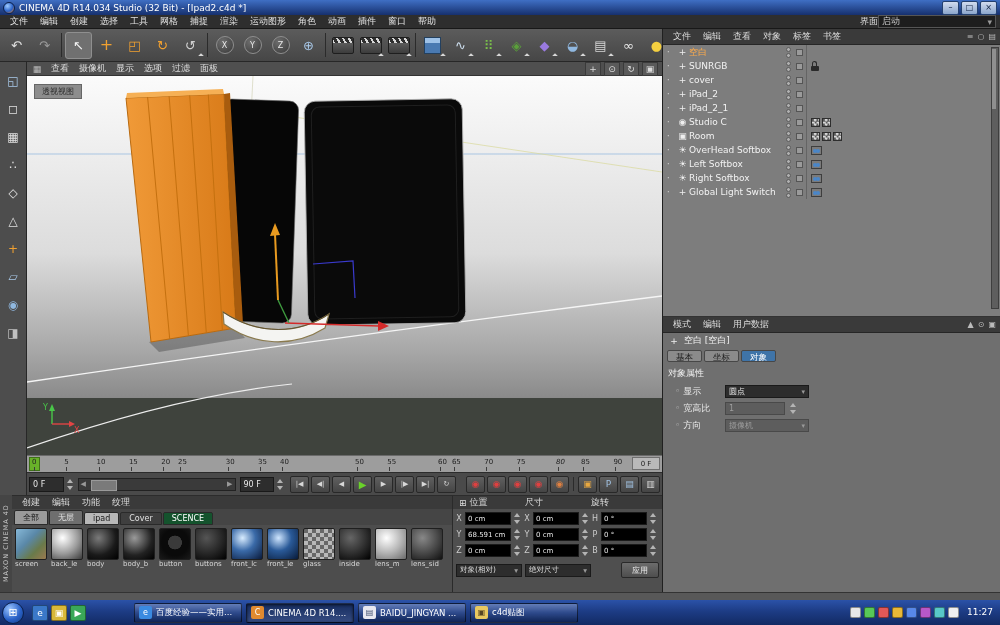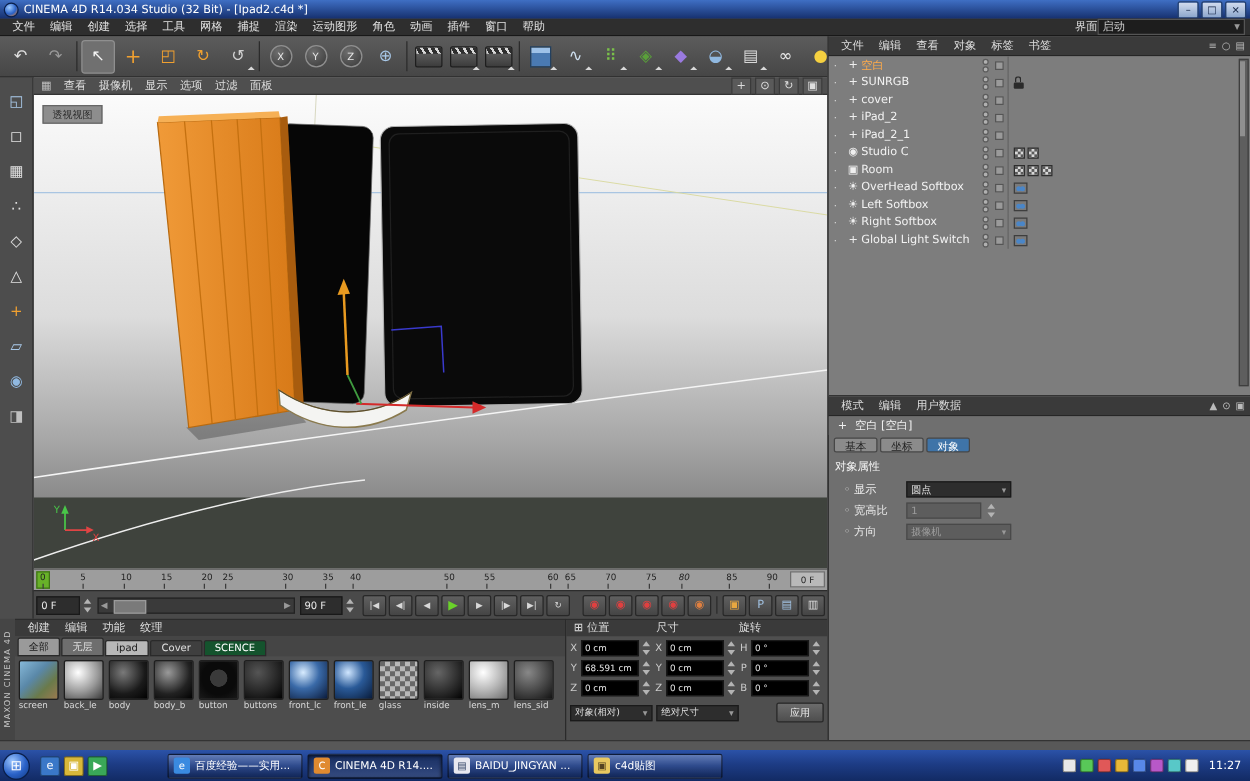--- a/index.html
+++ b/index.html
@@ -176,21 +176,21 @@
     font-size:9px;color:#fff;border:1px solid rgba(0,0,0,.4);box-sizing:border-box;}
   #tb-buttons{display:flex;gap:4px;margin-left:40px;}
   .task-btn{width:108px;height:20px;border-radius:2px;border:1px solid rgba(0,0,0,.55);
     background:linear-gradient(180deg,rgba(255,255,255,.28),rgba(255,255,255,.08) 50%,rgba(0,0,0,.18));
     display:flex;align-items:center;gap:4px;padding:0 4px;color:#fff;font-size:8.5px;box-sizing:border-box;overflow:hidden;}
   .task-btn.active{background:linear-gradient(180deg,rgba(0,0,0,.38),rgba(255,255,255,.14));
     box-shadow:inset 0 1px 3px rgba(0,0,0,.65);}
   .task-btn .lbl{white-space:nowrap;overflow:hidden;}
   .tb-icon{width:13px;height:13px;border-radius:2px;flex:none;display:flex;align-items:center;
     justify-content:center;font-size:8px;color:#fff;}
-  .tray{margin-left:auto;display:flex;align-items:center;gap:3px;padding-right:5px;}
+  .tray{margin-left:auto;display:flex;gap:3px;padding-right:5px;}
   .tray-icon{width:11px;height:11px;border-radius:2px;border:1px solid rgba(0,0,0,.4);box-sizing:border-box;}
   .clock{color:#fff;font-size:9px;margin-left:5px;}
 </style>
 </head>
 <body>
 
 <div id="screen">
 
   <div class="titlebar">
     <div class="app-icon"></div>
@@ -440,21 +440,21 @@
       <span class="tick" style="left: 198.8px;">30</span>
       <span class="tick" style="left: 231.1px;">35</span>
       <span class="tick" style="left: 253px;">40</span>
       <span class="tick" style="left: 295.7px; margin-top: 20px;">45</span>
       <span class="tick" style="left: 328px;">50</span>
       <span class="tick" style="left: 360.3px;">55</span>
       <span class="tick" style="left: 411px;">60</span>
       <span class="tick" style="left: 424.9px;">65</span>
       <span class="tick" style="left: 457.2px;">70</span>
       <span class="tick" style="left: 489.5px;">75</span>
-      <span class="tick" style="left: 516px; font-style: italic;">80</span>
+      <span class="tick" style="left: 529px; font-style: italic;">80</span>
       <span class="tick" style="left: 554.1px;">85</span>
       <span class="tick" style="left: 586.4px;">90</span>
     </div>
 
   <div class="transport">
     <div class="frame-field">
       <span>0 F</span>
     </div>
     <span class="spin"></span>
     <div class="slider">

